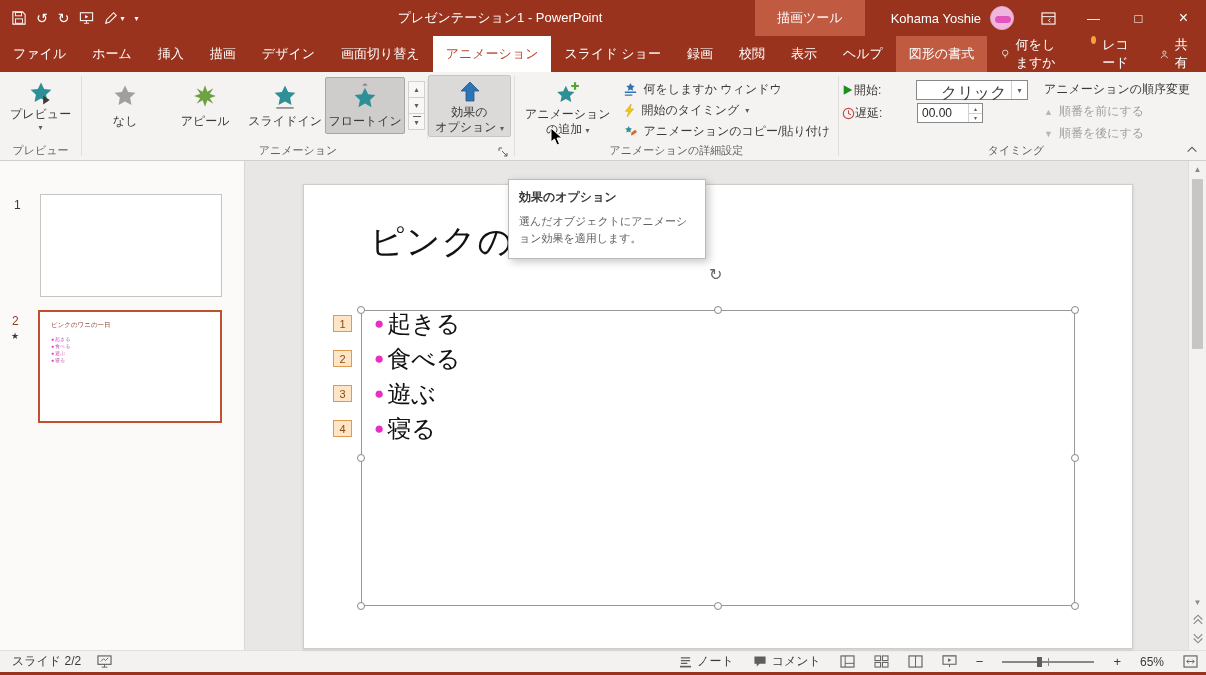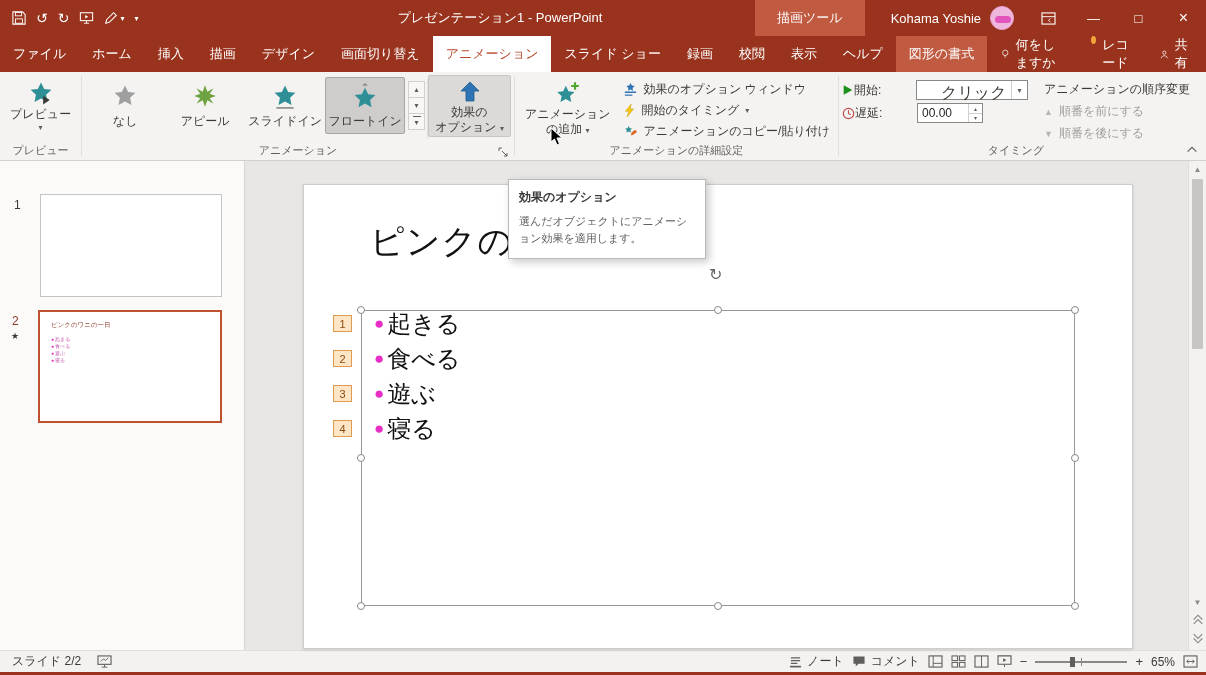--- a/index.html
+++ b/index.html
@@ -101,21 +101,21 @@
 
   .vscroll { flex:0 0 17px; background:#f3f2f1; border-left:1px solid #e0dedc; display:flex; flex-direction:column; align-items:center; }
   .vs-btn { width:17px; height:16px; display:flex; align-items:center; justify-content:center; font-size:8px; color:#8a8886; }
   .vs-thumb { width:11px; height:170px; background:#c8c6c4; border-radius:1px; margin-top:2px; }
   .vs-bottom { margin-top:auto; display:flex; flex-direction:column; align-items:center; padding-bottom:2px; }
   .vs-nav { width:17px; height:19px; display:flex; align-items:center; justify-content:center; }
 
   
   .statusbar { flex:0 0 22px; background:#f3f2f1; border-top:1px solid #e1dfdd; display:flex; align-items:center; font-size:12px; color:#3b3a39; padding:0 8px 0 12px; }
   .sb-left { display:flex; align-items:center; gap:16px; }
-  .sb-right { margin-left:auto; display:flex; align-items:center; gap:8px; }
+  .sb-right { margin-left:auto; display:flex; align-items:center; gap:19px; }
   .sb-item { display:flex; align-items:center; gap:5px; }
   .zslider { width:92px; height:14px; position:relative; }
   .ztrack { position:absolute; top:6px; left:0; right:0; height:2px; background:#8a8886; }
   .znotch { position:absolute; left:50%; top:3px; width:1px; height:8px; background:#8a8886; }
   .zthumb { position:absolute; left:38%; top:2px; width:5px; height:10px; background:#605e5c; }
   .zsign { font-size:13px; color:#3b3a39; }
   .bottom-strip { flex:0 0 3px; background:var(--titlebar); }
 
   .cursor { position:absolute; left:550px; top:127px; z-index:60; pointer-events:none; }
   svg { display:block; }
@@ -300,21 +300,21 @@
           </svg>
         <span class="lbl">アニメーション</span>
         <span class="lbl"><span>の追加</span> <span class="dd-sm" style="color:#605e5c">▾</span></span>
       </div>
       <div class="smallrows">
         <div class="srow">
           <svg width="15" height="15" viewBox="0 0 16 16">
               <path d="M8 1l1.4 2.8 3.1.4-2.3 2.1.6 3.1L8 8l-2.8 1.4.6-3.1L3.5 4.2l3.1-.4z" fill="var(--arrow-blue)"></path>
               <path d="M2 11h12M2 14h8" stroke="#2e74b5" stroke-width="1.5"></path>
             </svg>
-          <span>効果のオプション ウィンドウ</span>
+          <span>何をしますか ウィンドウ</span>
         </div>
         <div class="srow">
           <svg width="13" height="15" viewBox="0 0 16 18">
               <path d="M10 1L3 10h4l-2 7 8-10H9z" fill="#f2c811" stroke="#c79a08" stroke-width="0.6"></path>
             </svg>
           <span>開始のタイミング</span>
           <span class="dd-sm" style="color:#605e5c">▾</span>
         </div>
         <div class="srow">
           <svg width="15" height="15" viewBox="0 0 16 16">

